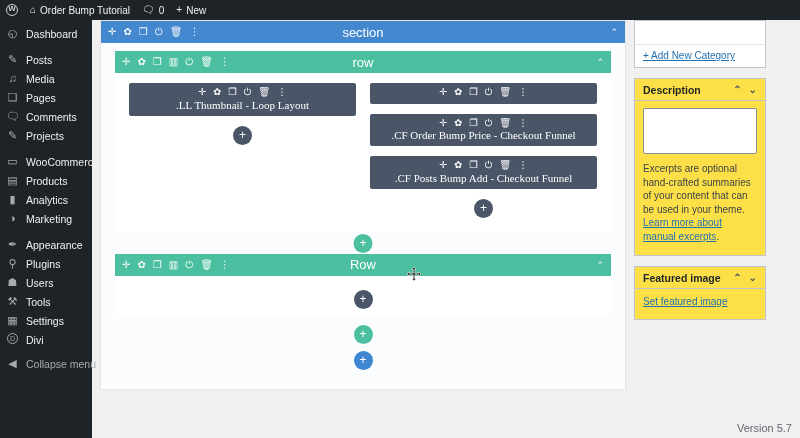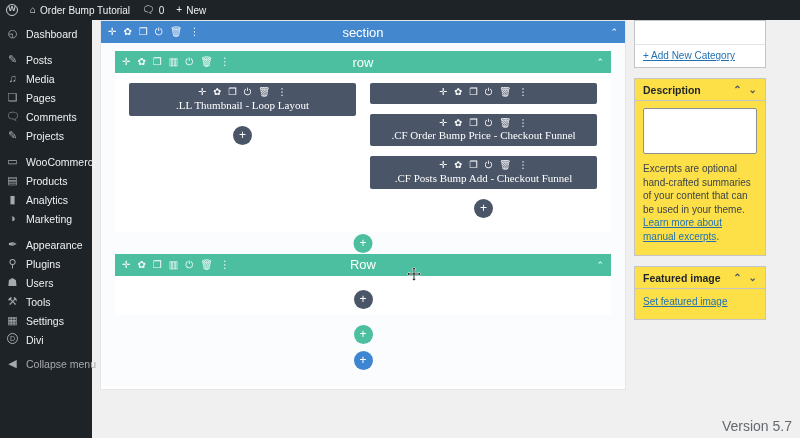--- a/index.html
+++ b/index.html
@@ -183,21 +183,21 @@
   .desc-textarea {
     width: 100%; height: 46px;
     border: 1px solid #8c8f94; border-radius: 2px;
     background: #fff; resize: none; font-family: inherit; font-size: 10px;
     padding: 3px 4px;
   }
   .excerpt-help { line-height: 1.35; margin-top: 6px; }
 
   .version {
     position: absolute; right: 8px; bottom: 4px;
-    font-size: 14px; color: #646970;
+    font-size: 11px; color: #646970;
   }
 </style>
 </head>
 <body>
 
 <div id="adminbar">
   <div class="ab-item">
     <span class="wp-logo"></span>
   </div>
   <div class="ab-item">

